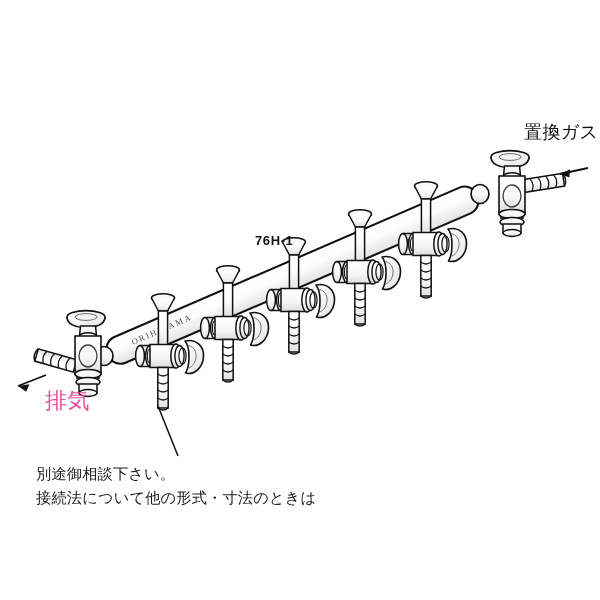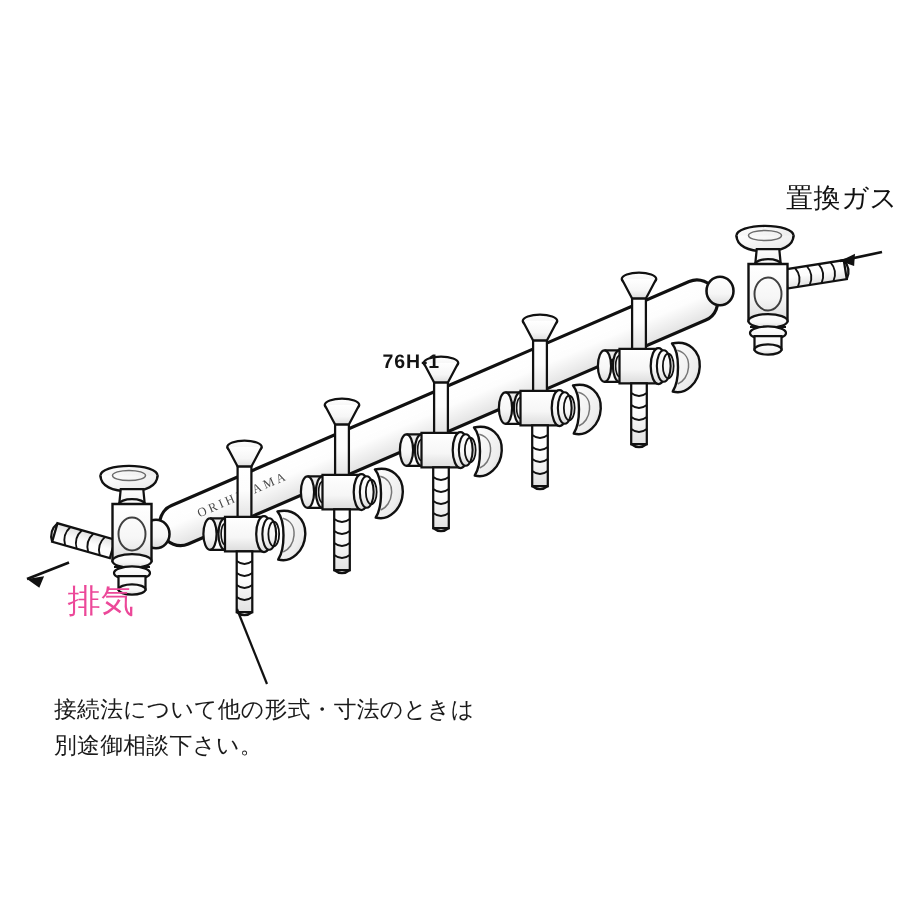--- a/index.html
+++ b/index.html
@@ -198,17 +198,17 @@
     </g>
   </svg>
 
   <div class="label-text" id="label-gas">置換ガス</div>
 
   <div class="label-text" id="label-exhaust">排気</div>
 
   <div class="label-text" id="label-model">76H-1</div>
 
   <div id="note-block">
+    <span class="note-line">別途御相談下さい。</span>
     <span class="note-line">接続法について他の形式・寸法のときは</span>
-    <span class="note-line">別途御相談下さい。</span>
   </div>
 
 </div>
 
 </body></html>

